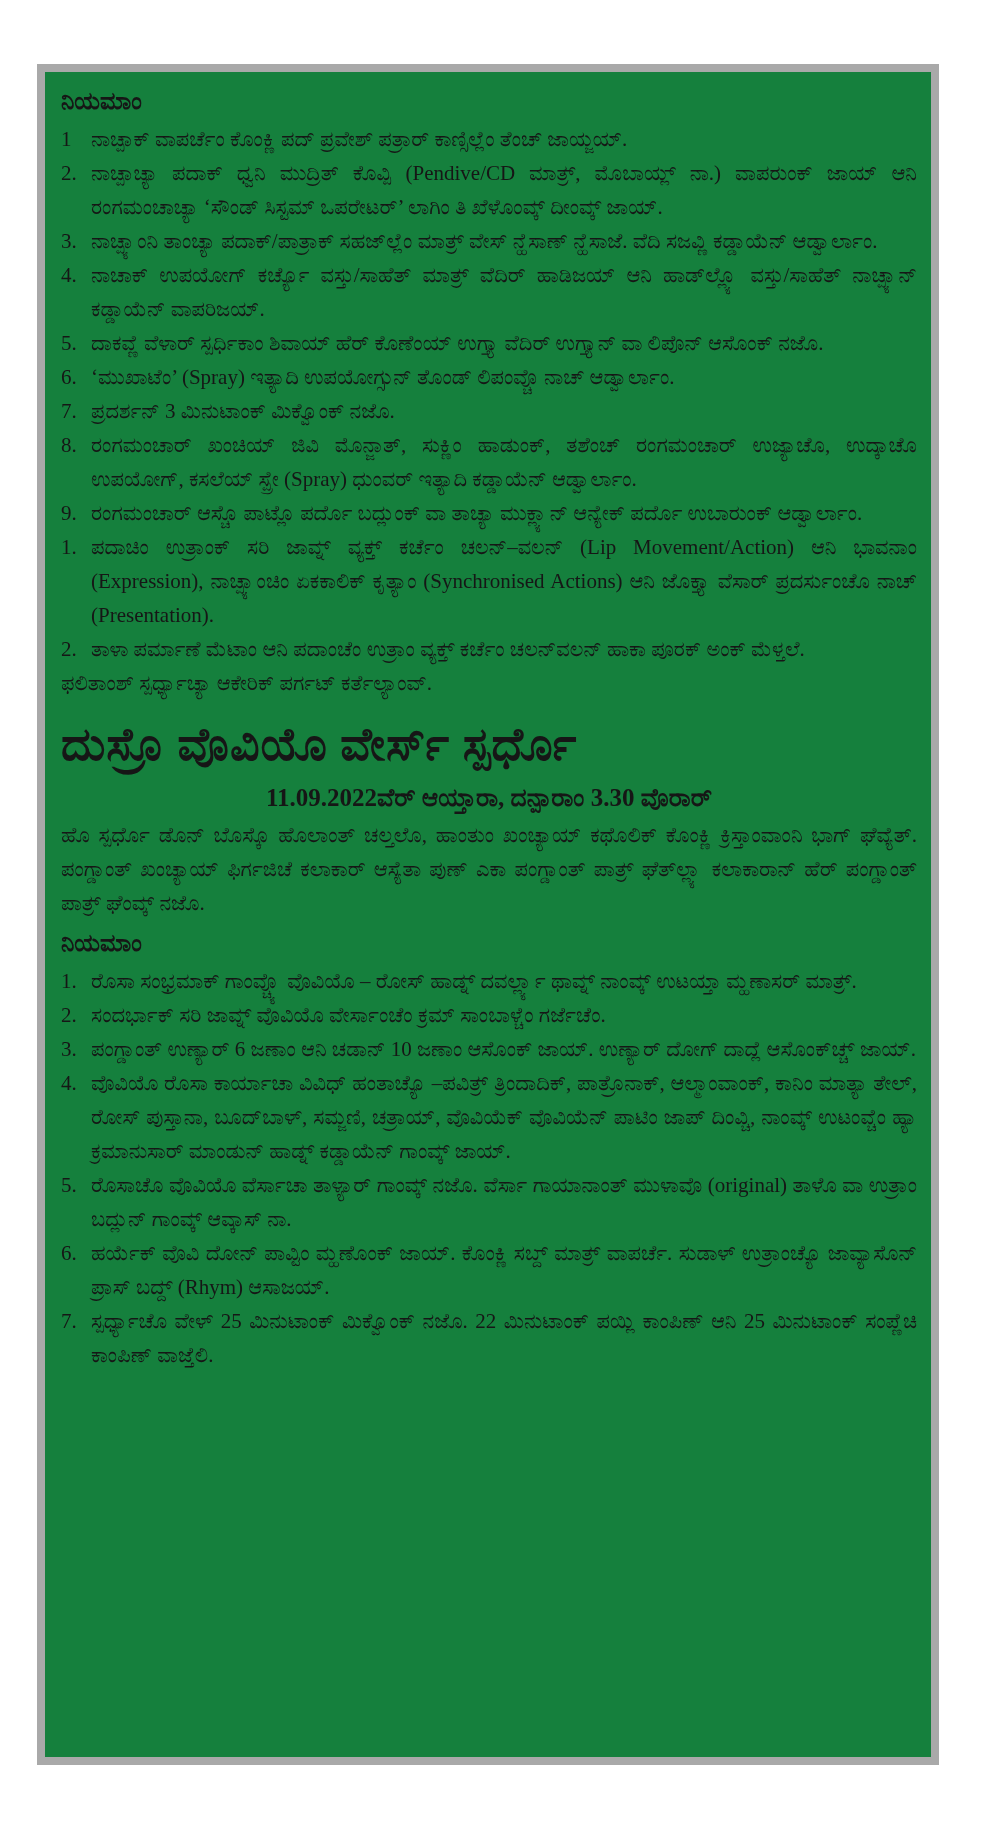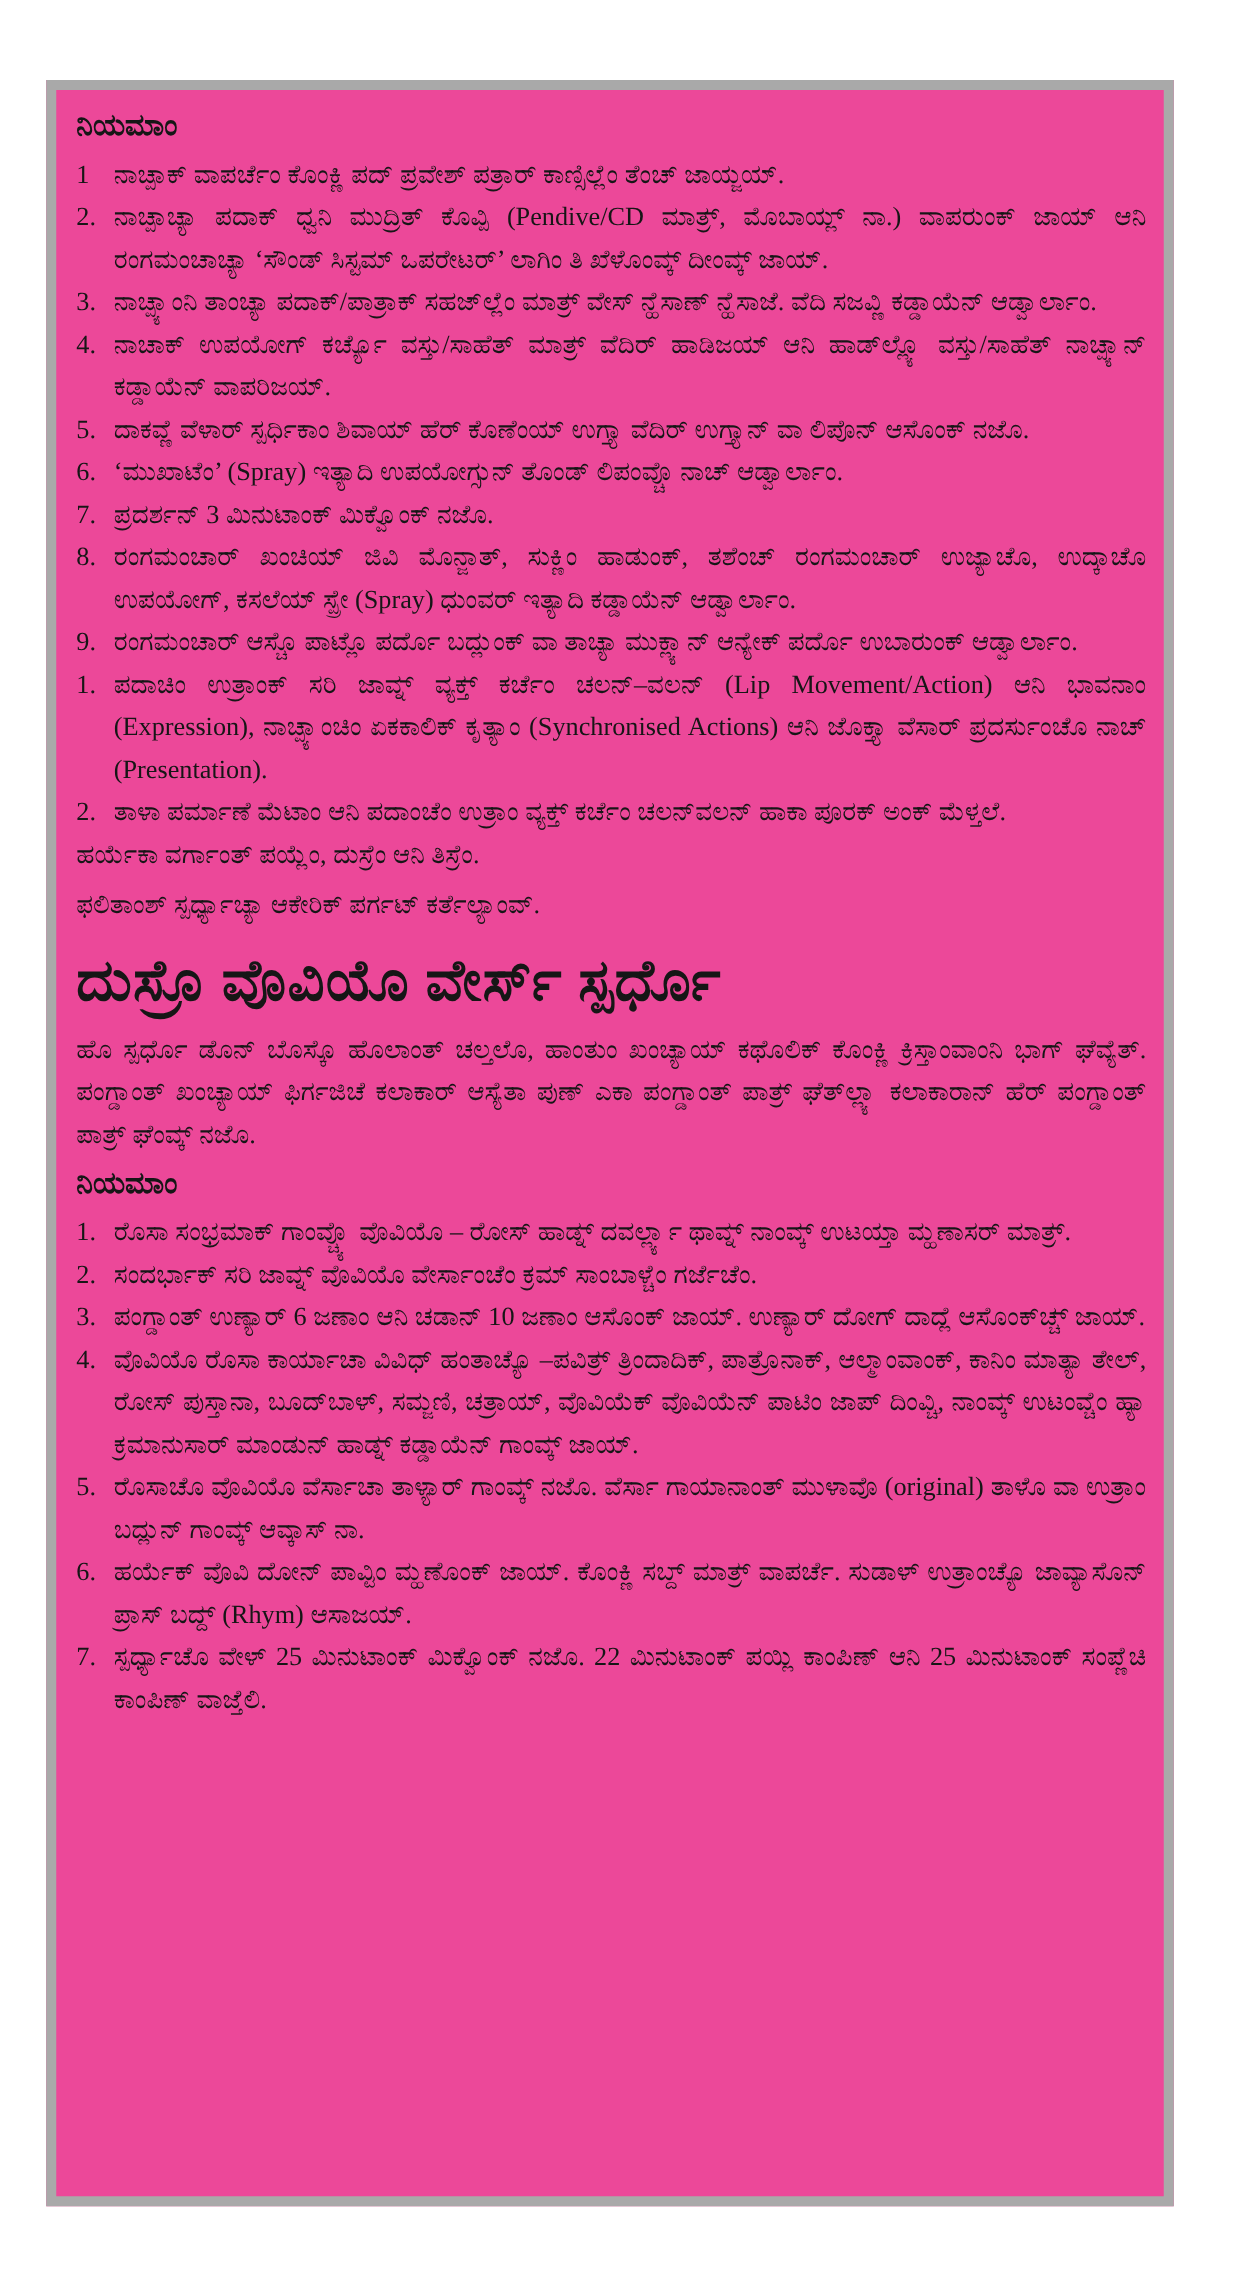--- a/index.html
+++ b/index.html
@@ -15,21 +15,21 @@
     color: #161616;
   }
   .frame {
     position: absolute;
     left: 37px;
     top: 64px;
     width: 902px;
     height: 1701px;
     box-sizing: border-box;
     border: 8px solid #a9a9a9;
-    background: #ec4899;
+    background: #15803d;
     padding: 12px 14px 0 16px;
     overflow: hidden;
   }
   .hd {
     font-size: 24px;
     font-weight: bold;
     line-height: 30px;
     margin: 8px 0 6px 0;
   }
   .hd.first { margin-top: 2px; }
@@ -127,24 +127,24 @@
     <span class="num">1.</span>
     <span class="txt">ಪದಾಚಿಂ ಉತ್ರಾಂಕ್ ಸರಿ ಜಾವ್ನ್ ವ್ಯಕ್ತ್ ಕರ್ಚೆಂ ಚಲನ್–ವಲನ್ (Lip Movement/Action) ಆನಿ ಭಾವನಾಂ (Expression), ನಾಚ್ಪ್ಯಾಂಚಿಂ ಏಕಕಾಲಿಕ್ ಕೃತ್ಯಾಂ (Synchronised Actions) ಆನಿ ಜೊಕ್ತ್ಯಾ ವೆಸಾರ್ ಪ್ರದರ್ಸುಂಚೊ ನಾಚ್ (Presentation).</span>
   </div>
 
   <div class="li">
     <span class="num">2.</span>
     <span class="txt">ತಾಳಾ ಪರ್ಮಾಣೆ ಮೆಟಾಂ ಆನಿ ಪದಾಂಚೆಂ ಉತ್ರಾಂ ವ್ಯಕ್ತ್ ಕರ್ಚೆಂ ಚಲನ್‌ವಲನ್ ಹಾಕಾ ಪೂರಕ್ ಅಂಕ್ ಮೆಳ್ತಲೆ.</span>
   </div>
 </div>
 
-  <p class="para">ಹರ್ಯೆಕಾ ವರ್ಗಾಂತ್ ಪಯ್ಲೆಂ, ದುಸ್ರೆಂ ಆನಿ ತಿಸ್ರೆಂ.</p>
   <p class="para">ಫಲಿತಾಂಶ್ ಸ್ಪರ್ಧ್ಯಾಚ್ಯಾ ಆಕೇರಿಕ್ ಪರ್ಗಟ್ ಕರ್ತೆಲ್ಯಾಂವ್.</p>
 
   <h1 class="title">ದುಸ್ರೊ ವೊವಿಯೊ ವೇರ್ಸ್ ಸ್ಪರ್ಧೊ</h1>
+  <p class="subtitle">11.09.2022ವೆರ್ ಆಯ್ತಾರಾ, ದನ್ಪಾರಾಂ 3.30 ವೊರಾರ್</p>
 
   <p class="para just">ಹೊ ಸ್ಪರ್ಧೊ ಡೊನ್ ಬೊಸ್ಕೊ ಹೊಲಾಂತ್ ಚಲ್ತಲೊ, ಹಾಂತುಂ ಖಂಚ್ಯಾಯ್ ಕಥೊಲಿಕ್ ಕೊಂಕ್ಣಿ ಕ್ರಿಸ್ತಾಂವಾಂನಿ ಭಾಗ್ ಘೆವ್ಯೆತ್. ಪಂಗ್ಡಾಂತ್ ಖಂಚ್ಯಾಯ್ ಫಿರ್ಗಜಿಚೆ ಕಲಾಕಾರ್ ಆಸ್ಯೆತಾ ಪುಣ್ ಎಕಾ ಪಂಗ್ಡಾಂತ್ ಪಾತ್ರ್ ಘೆತ್‌ಲ್ಲ್ಯಾ ಕಲಾಕಾರಾನ್ ಹೆರ್ ಪಂಗ್ಡಾಂತ್ ಪಾತ್ರ್ ಘೆಂವ್ಕ್ ನಜೊ.</p>
 
   <h2 class="hd">ನಿಯಮಾಂ</h2>
   <div class="lst">
   <div class="li">
     <span class="num">1.</span>
     <span class="txt">ರೊಸಾ ಸಂಭ್ರಮಾಕ್ ಗಾಂವ್ಚ್ಯೊ ವೊವಿಯೊ – ರೋಸ್ ಹಾಡ್ನ್ ದವರ್ಲ್ಲ್ಯಾ ಥಾವ್ನ್ ನಾಂವ್ಕ್ ಉಟಯ್ತಾ ಮ್ಹಣಾಸರ್ ಮಾತ್ರ್.</span>
   </div>
 

